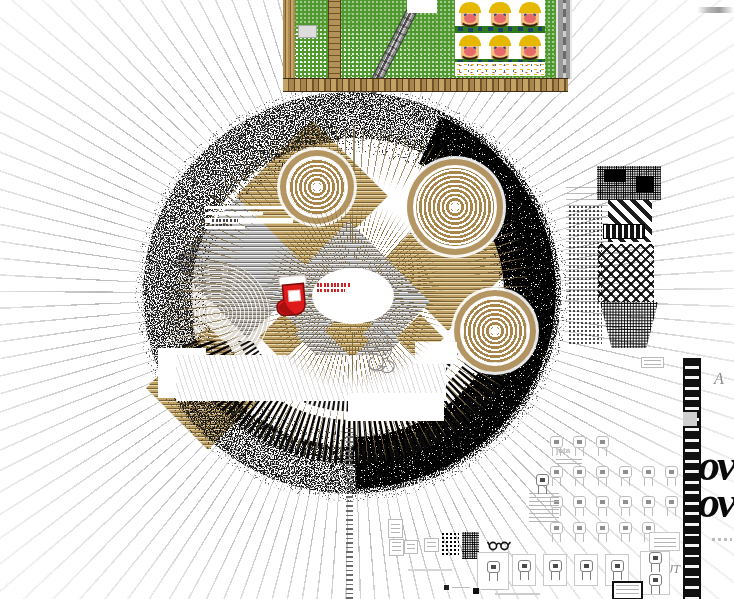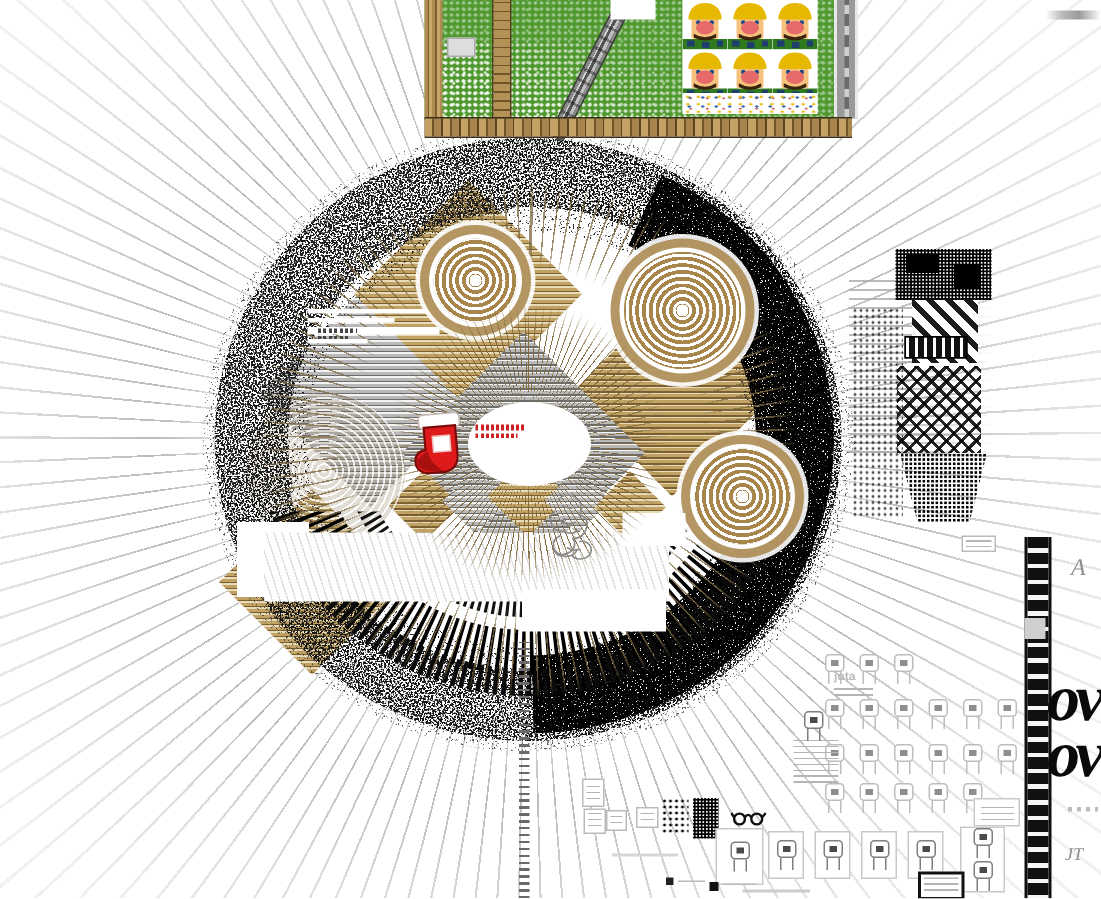--- a/index.html
+++ b/index.html
@@ -321,21 +321,21 @@
     <div class="finelines" style="height:5px"></div>
   </div>
   <div class="abs filmstrip" style="left:683px;top:358px;width:14px;height:241px"></div>
   <div class="abs" style="left:683px;top:412px;width:14px;height:14px;background:#cfcfcf"></div>
 
   <div class="abs serifgray" style="left:714px;top:370px;font-size:16px">A</div>
 
   <div class="abs bigglyph" style="left:698px;top:448px">ov</div>
   <div class="abs bigglyph" style="left:698px;top:485px">ov</div>
 
-  <div class="abs serifgray" style="left:710px;top:562px;font-size:12px">JT</div>
+  <div class="abs serifgray" style="left:668px;top:562px;font-size:12px">JT</div>
   <div class="abs" style="left:712px;top:538px;width:20px;height:3px;
        background:repeating-linear-gradient(90deg,#bbb 0 3px,rgba(0,0,0,0) 3px 6px)"></div>
   <div class="abs" style="left:697px;top:7px;width:37px;height:6px;
        background:linear-gradient(90deg,rgba(0,0,0,0),#bbb 30%,#999 60%,rgba(0,0,0,0))"></div>
 
   <div id="robot-layer">
       <div class="abs robot" style="left: 549px; top: 436px;">
         <div class="rhead">
           <div class="rdot"></div>
         </div>

